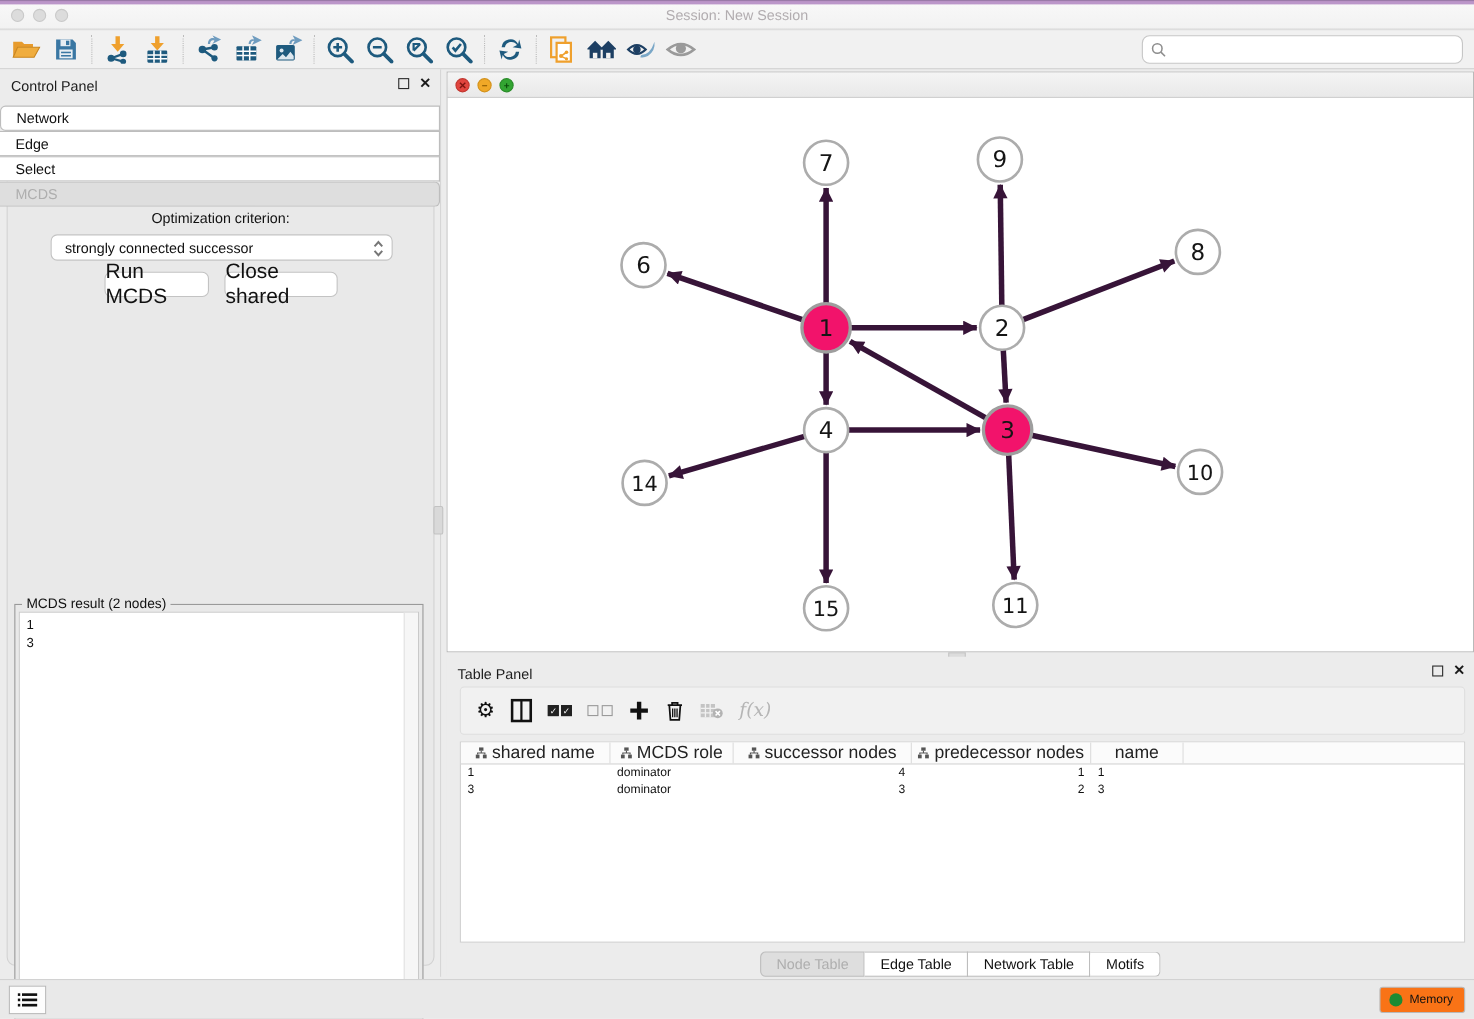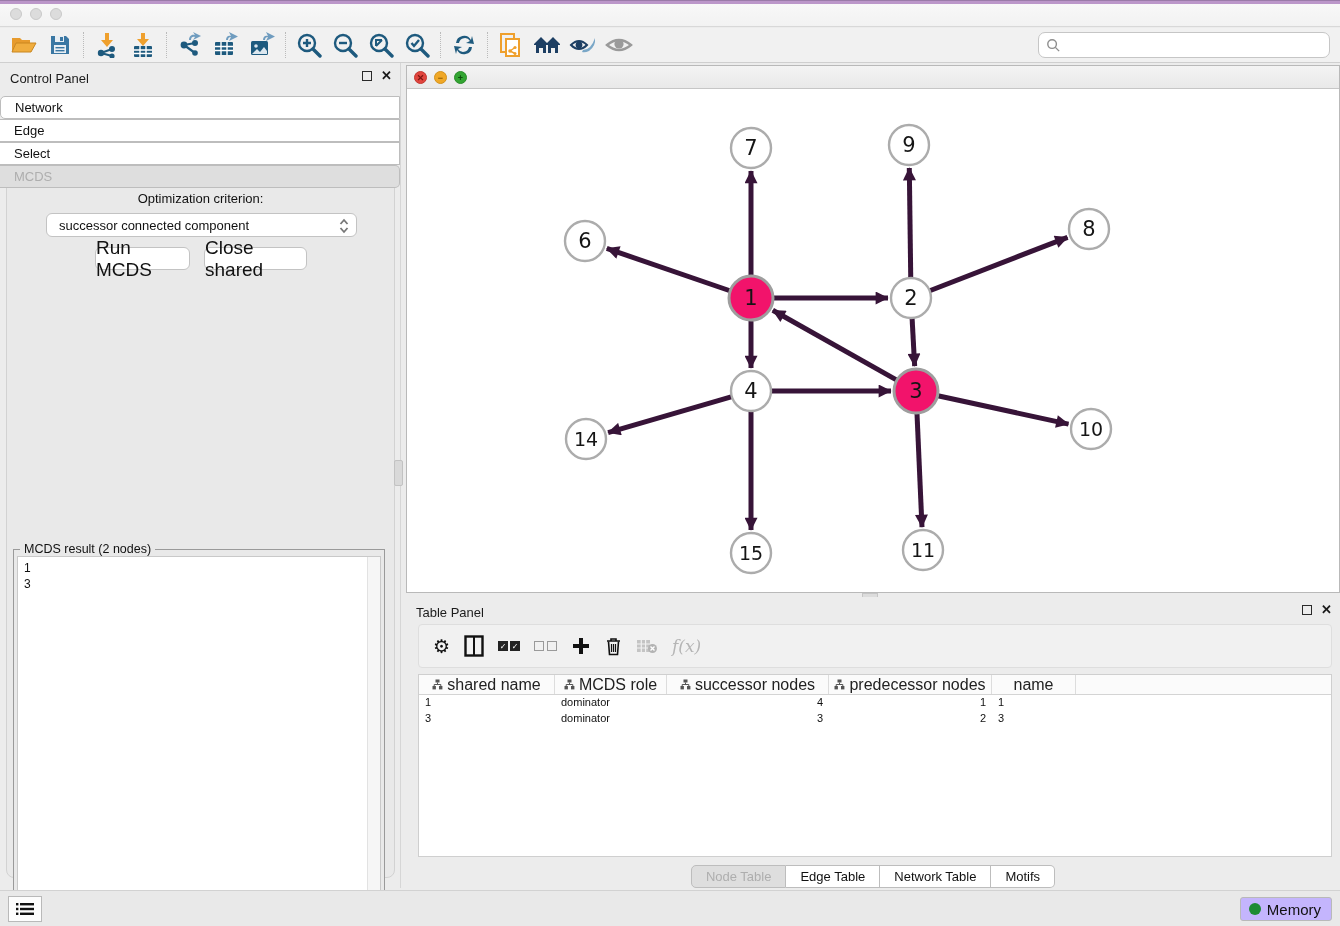--- a/index.html
+++ b/index.html
@@ -89,36 +89,37 @@
   .tp-row { display:flex; height:16px; }
   .tp-cell { font-size:11px; color:#111; padding:1px 6px 0 6px; overflow:hidden; cursor:pointer; }
   .tp-cell.r { text-align:right; }
 
   .tp-tabrow { position:absolute; left:0; width:100%; top:268px; display:flex; justify-content:center; }
 
   
   .statusbar { position:absolute; left:0; top:890px; width:1340px; height:36px; background:#e9e9e9; border-top:1px solid #d2d2d2; }
   .list-btn { position:absolute; left:8px; top:5px; width:34px; height:26px; background:#fdfdfd; border:1px solid #b9b9b9;
     display:flex; align-items:center; justify-content:center; cursor:pointer; }
-  .memory-btn { position:absolute; right:8px; top:6px; height:24px; padding:0 10px 0 8px; background:#c4b5fd; border:1px solid #b9b9b9;
-    border-radius:3px; display:flex; align-items:center; gap:6px; font-size:15px; color:#111; cursor:pointer; }
+  .memory-btn { position:absolute; right:8px; top:6px; height:24px; padding:0 10px 0 8px; background:#f97316; border:1px solid #b9b9b9;
+    border-radius:3px; display:flex; align-items:center; gap:6px; font-size:11px; color:#111; cursor:pointer; }
   .memory-dot { width:12px; height:12px; border-radius:50%; background:#1d8b33; }
 </style>
 </head>
 <body>
 
 <div class="app">
 
   <div class="titlebar">
     <div class="accent"></div>
     <div class="traffic-inactive">
       <span></span>
       <span></span>
       <span></span>
     </div>
+    <div class="wtitle">Session: New Session</div>
   </div>
 
   <div class="toolbar">
     <div class="tbtn">
       <svg width="26" height="22" viewBox="0 0 26 22">
           <path d="M1 4 h8 l2 2 h8 v3 H5 L1 18 Z" fill="#e79b2d"></path>
           <path d="M5 9 h20 l-5 9 H1 Z" fill="#f0ad3e" stroke="#c9861f" stroke-width="1"></path>
         </svg>
     </div>
     <div class="tbtn">
@@ -267,21 +268,21 @@
     </div>
     <div class="cp-tabrow">
         <div class="cp-tab">Network</div>
         <div class="cp-tab">Edge</div>
         <div class="cp-tab">Select</div>
         <div class="cp-tab selected">MCDS</div>
       </div>
     <div class="cp-body">
       <div class="opt-label">Optimization criterion:</div>
       <div class="opt-select">
-        <span>successor connected component</span>
+        <span>strongly connected successor</span>
         <span class="stepper">
           <svg width="10" height="16" viewBox="0 0 10 16">
               <path d="M1.5 6 L5 2 L8.5 6" fill="none" stroke="#777" stroke-width="1.8"></path>
               <path d="M1.5 10 L5 14 L8.5 10" fill="none" stroke="#777" stroke-width="1.8"></path>
             </svg>
         </span>
       </div>
       <div class="btn run-btn">Run MCDS</div>
       <div class="btn closep-btn">Close shared</div>
 

